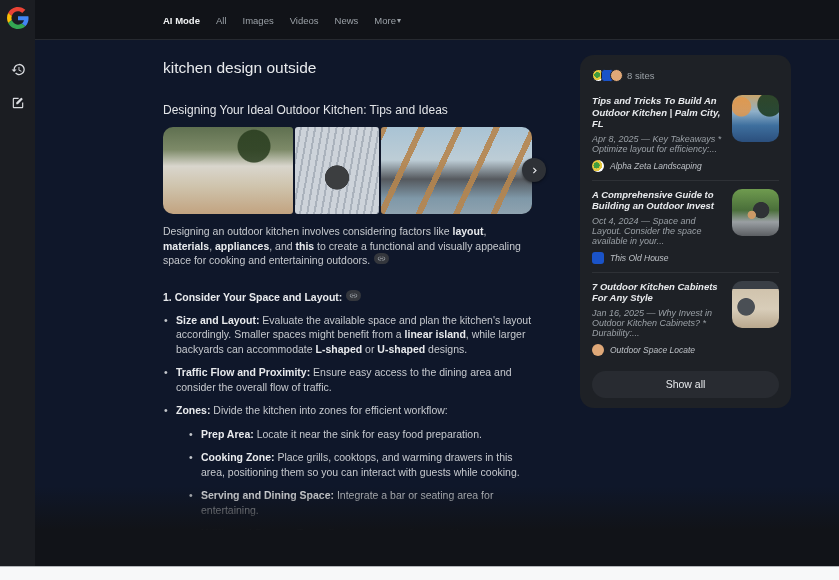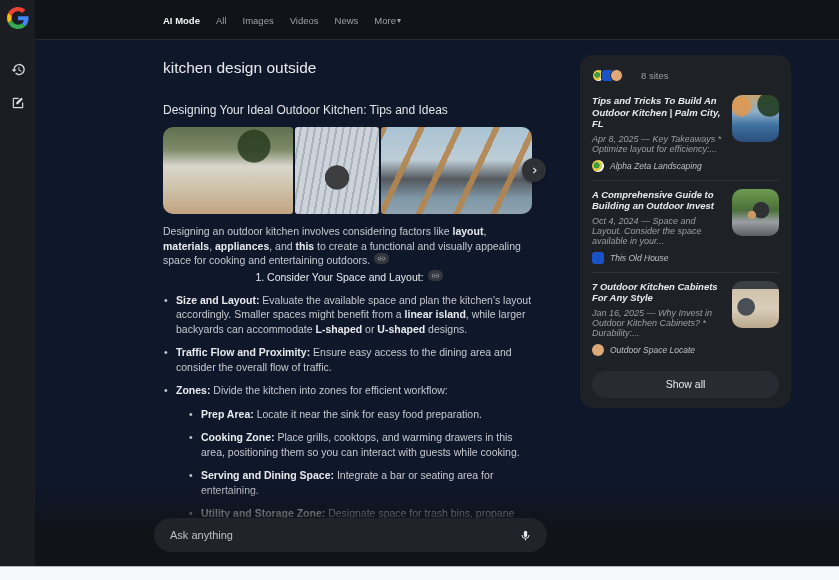--- a/index.html
+++ b/index.html
@@ -44,21 +44,21 @@
   .car-next { position:absolute; left:359px; top:31px; width:24px; height:24px; border-radius:50%;
       background:#2e3136; display:flex; align-items:center; justify-content:center; cursor:pointer;
       box-shadow:0 1px 3px rgba(0,0,0,.5); }
 
   .intro { margin-top:10px; font-size:10.5px; line-height:14.5px; }
   b.seg { color:#e8eaed; font-weight:700; }
 
   .chip { display:inline-flex; align-items:center; justify-content:center; width:15px; height:11px;
       border-radius:6px; background:#34373d; vertical-align:1px; margin-left:4px; cursor:pointer; }
 
-  .sec-heading { margin-top:2px; font-size:10.5px; font-weight:400; color:#e8eaed; line-height:14px;text-align:center; }
+  .sec-heading { margin-top:22px; font-size:10.5px; font-weight:700; color:#e8eaed; line-height:14px; }
 
   ul.bullets { margin-top:9px; list-style:none; }
   ul.bullets > li { position:relative; padding-left:13px; margin-bottom:9px; font-size:10.5px; line-height:14.5px; }
   ul.bullets > li::before { content:"•"; position:absolute; left:1px; top:0; color:#c6c9ce; }
   ul.sub { margin-top:9px; margin-left:12px; list-style:none; }
   ul.sub > li { position:relative; padding-left:13px; margin-bottom:9px; font-size:10.5px; line-height:14.5px; }
   ul.sub > li::before { content:"•"; position:absolute; left:1px; top:0; color:#c6c9ce; }
 
   .faded-heading { margin-top:3px; font-size:10.5px; font-weight:700; color:#e8eaed; opacity:.32; }
 
@@ -67,21 +67,21 @@
       background:linear-gradient(180deg, rgba(17,19,24,0) 0%, #111318 55%); }
   .askbar { position:absolute; left:154px; top:518px; width:393px; height:34px; border-radius:17px;
       background:#20232a; display:flex; align-items:center; padding:0 13px 0 16px; }
   .askbar input { flex:1; background:transparent; border:none; outline:none; color:#e8eaed; font-size:11px;
       font-family:"Liberation Sans", sans-serif; }
   .askbar input::placeholder { color:#bdc1c6; }
   .mic-btn { width:18px; height:18px; display:flex; align-items:center; justify-content:center; cursor:pointer; }
 
   
   .panel { position:absolute; left:580px; top:55px; width:211px; background:#1e2126; border-radius:14px; padding:10px 12px 10px; }
-  .panel-head { display:flex; align-items:center; gap:18px; height:20px; margin-bottom:2px; cursor:pointer; }
+  .panel-head { display:flex; align-items:center; gap:4px; height:20px; margin-bottom:2px; cursor:pointer; }
   .fav-stack { display:flex; }
   .fav { width:13px; height:13px; border-radius:50%; border:1.5px solid #1e2126; }
   .fav + .fav { margin-left:-4px; }
   .fav-az { background:radial-gradient(circle at 38% 45%, #3f9d3f 0 30%, #e7c93f 32% 55%, #ffffff 57%); }
   .fav-toh { background:#1a53c8; border-radius:3.5px; }
   .fav-osd { background:#dfa878; }
   .sites-label { font-size:9.5px; color:#9aa0a6; }
 
   .card { display:flex; gap:8px; padding:8px 0; cursor:pointer; }
   .card + .card { border-top:1px solid #2e3136; }
@@ -194,29 +194,20 @@
                   </svg>
                 </span></li>
           </ul>
         </li>
       </ul>
 
       <div class="faded-heading">2. Choosing Durable Materials:</div>
     </div>
 
     <div class="scrim"></div>
-    <div class="askbar">
-      <input type="text" placeholder="Ask anything" style="">
-      <div class="mic-btn">
-        <svg width="13" height="13" viewBox="0 0 24 24">
-          <path fill="#e8eaed" d="M12 15a3 3 0 0 0 3-3V6a3 3 0 1 0-6 0v6a3 3 0 0 0 3 3z"></path>
-          <path fill="none" stroke="#e8eaed" stroke-width="1.8" d="M5.5 11a6.5 6.5 0 0 0 13 0M12 17.5V21"></path>
-        </svg>
-      </div>
-    </div>
 
     <div class="panel">
       <div class="panel-head">
         <span class="fav-stack">
           <span class="fav fav-az"></span>
           <span class="fav fav-toh"></span>
           <span class="fav fav-osd"></span>
         </span>
         <span class="sites-label">8 sites</span>
       </div>

